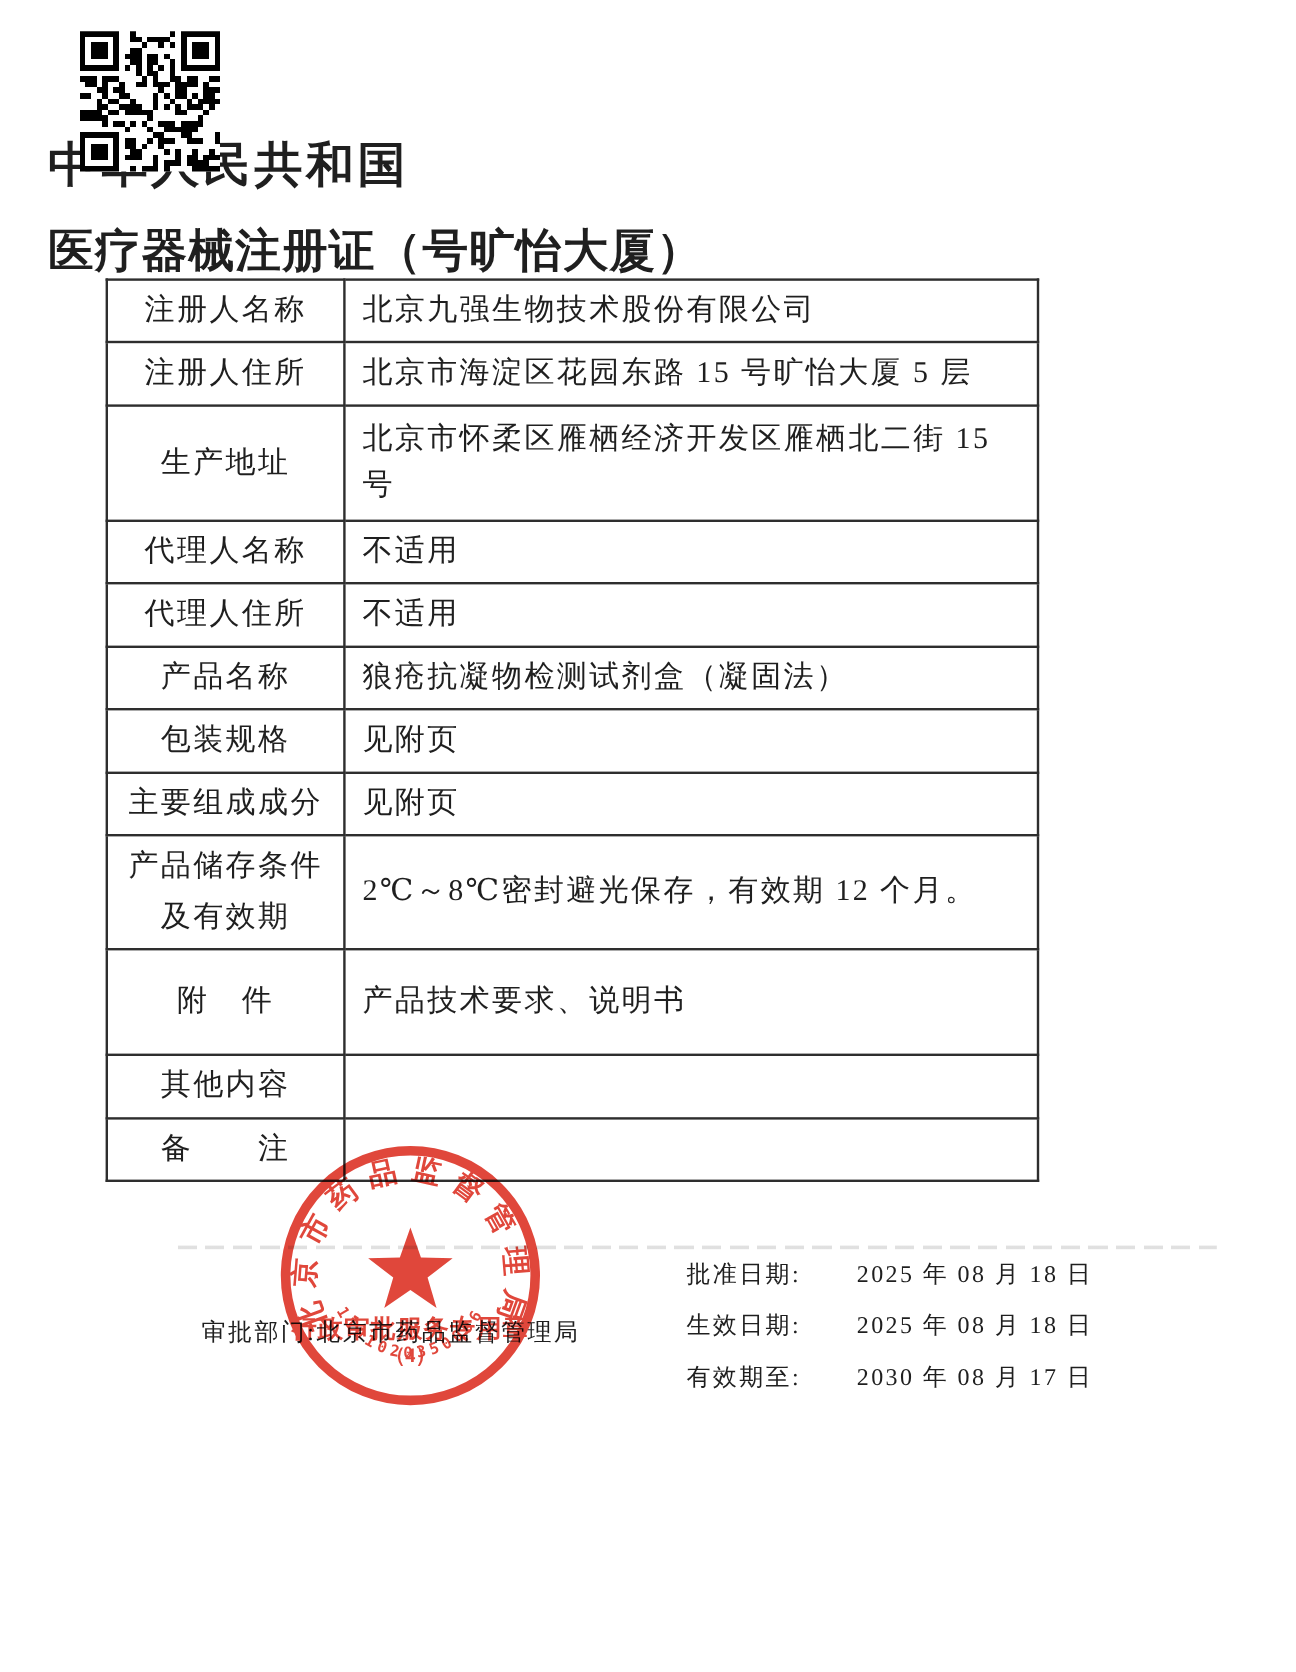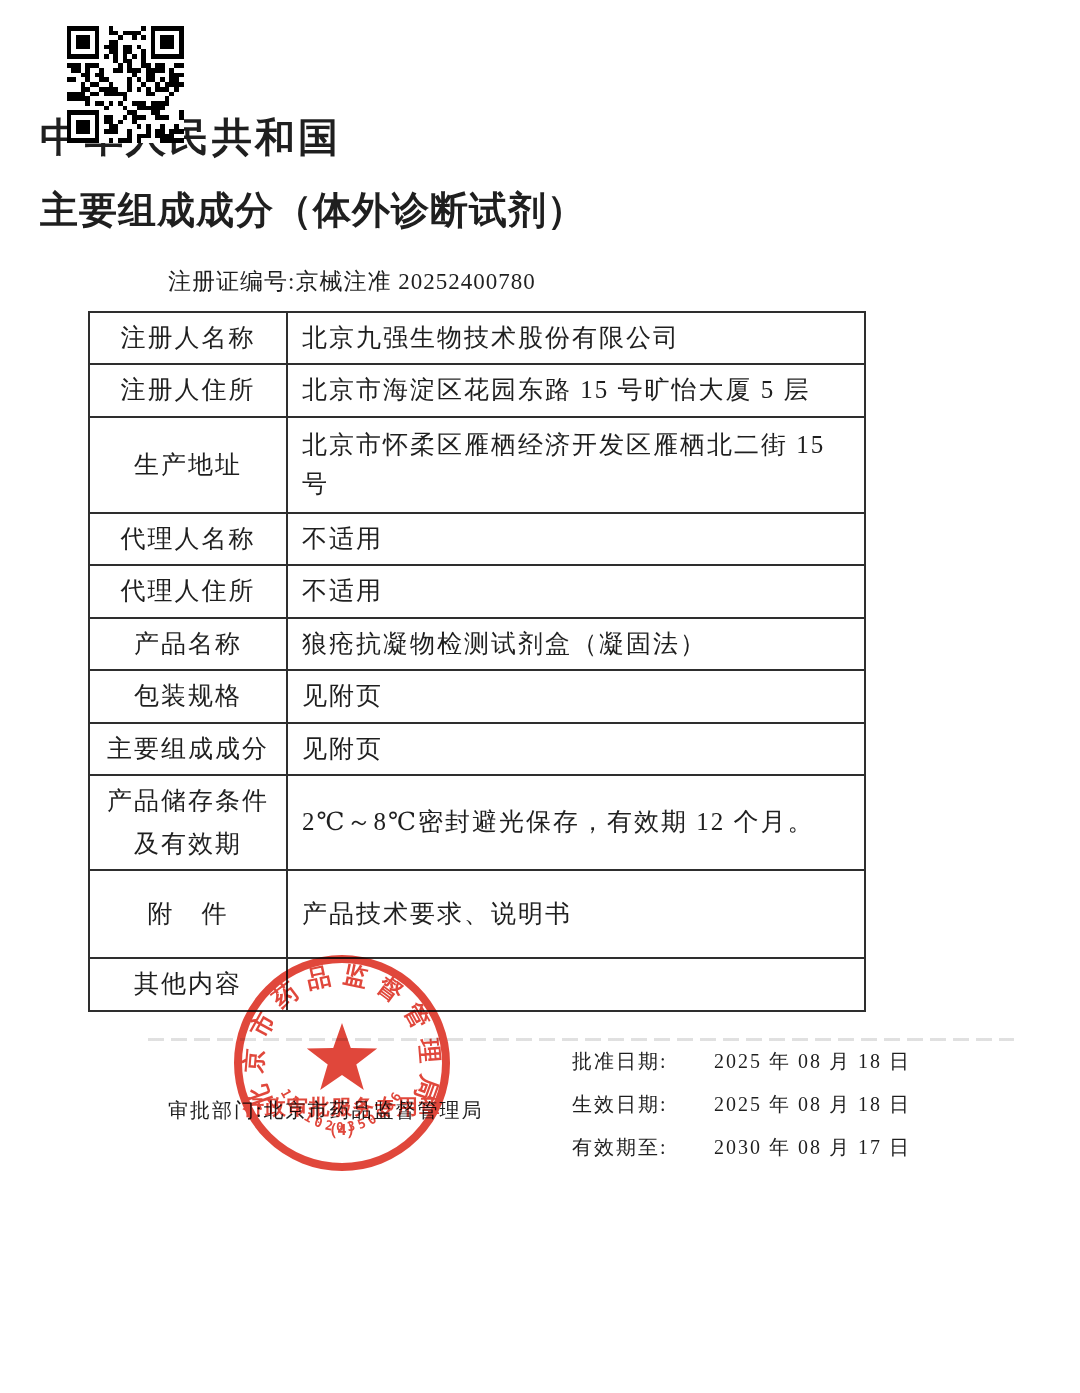--- a/index.html
+++ b/index.html
@@ -329,24 +329,23 @@
         <rect x="19" y="1" width="5" height="5" fill="#fff"></rect>
         <rect x="20" y="2" width="3" height="3" fill="#000"></rect>
         <rect x="0" y="18" width="7" height="7" fill="#000"></rect>
         <rect x="1" y="19" width="5" height="5" fill="#fff"></rect>
         <rect x="2" y="20" width="3" height="3" fill="#000"></rect>
       </svg>
   </div>
 
   <div class="title-block">
     <div class="title-1">中华人民共和国</div>
-    <div class="title-2">主要组成成分（体外诊断试剂）</div>
+    <div class="title-2">医疗器械注册证（号旷怡大厦）</div>
   </div>
 
-  <div class="reg-line">注册证编号:京械注准 20252400780</div>
 
   <table class="cert">
     <colgroup>
         <col class="c-label">
         <col class="c-value">
       </colgroup>
     <tbody id="cert-tbody">
         <tr>
           <td class="lbl">注册人名称</td>
           <td class="val">北京九强生物技术股份有限公司</td>
@@ -383,20 +382,24 @@
           <td class="lbl">产品储存条件
 及有效期</td>
           <td class="val">2℃～8℃密封避光保存，有效期 12 个月。</td>
         </tr>
         <tr>
           <td class="lbl">附　件</td>
           <td class="val">产品技术要求、说明书</td>
         </tr>
         <tr>
           <td class="lbl">其他内容</td>
+          <td class="val"></td>
+        </tr>
+        <tr>
+          <td class="lbl">备　　注</td>
           <td class="val"></td>
         </tr>
       </tbody>
   </table>
 
   <div class="artifact-line"></div>
 
   <div class="approval-line">审批部门:北京市药品监督管理局</div>
 
   <div class="dates">

